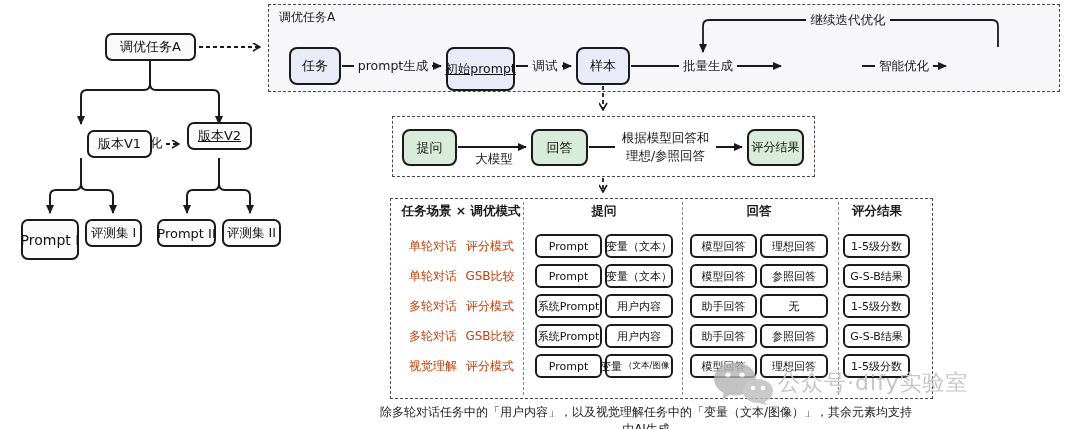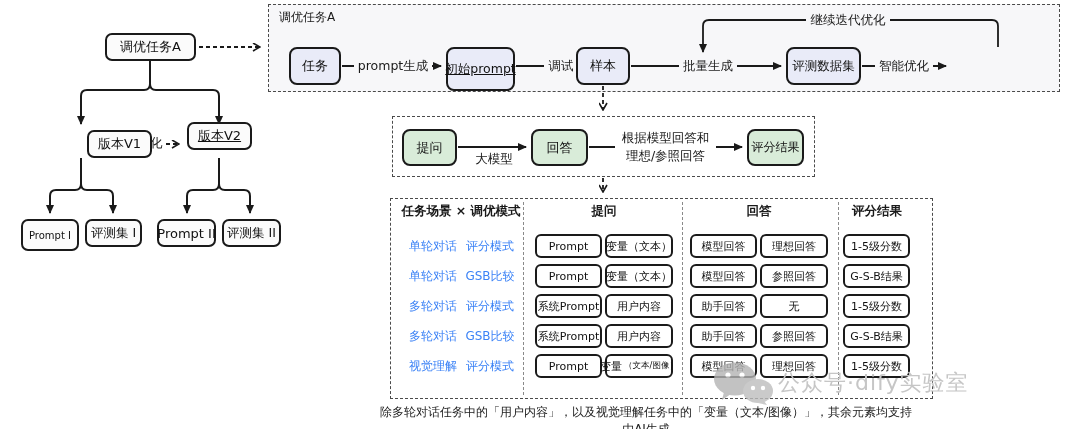--- a/index.html
+++ b/index.html
@@ -19,21 +19,21 @@
   .tbl-node .sub{font-size:8.5px;margin-left:2px;}
   
   .edge-label{position:absolute;display:flex;align-items:center;justify-content:center;
         font-size:12.5px;color:#1a1a1a;white-space:nowrap;z-index:2;}
   .bg-gray{background:#F7F7F9;}
   .bg-white{background:#fff;}
   .two-line{flex-direction:column;line-height:18px;text-align:center;}
   
   .tbl-header{position:absolute;font-size:12.5px;font-weight:bold;color:#1a1a1a;
         display:flex;align-items:center;justify-content:center;white-space:nowrap;z-index:3;}
-  .tbl-text{position:absolute;font-size:12px;color:#3b82f6;display:flex;align-items:center;
+  .tbl-text{position:absolute;font-size:12px;color:#c2410c;display:flex;align-items:center;
         justify-content:center;white-space:nowrap;z-index:3;}
   .vsep{position:absolute;border-left:1.5px dashed #8a8a8a;width:0;z-index:2;}
   
   .note{position:absolute;font-size:12px;color:#222;text-align:center;z-index:3;}
   .watermark{position:absolute;z-index:6;display:flex;align-items:center;}
   .watermark-text{font-size:22px;color:#c6c6c6;letter-spacing:1px;white-space:nowrap;}
   svg.connectors{position:absolute;left:0;top:0;z-index:1;}
 </style>
 </head>
 <body>
@@ -83,32 +83,31 @@
 
       <path d="M458,147 H526" marker-end="url(#ah)"></path>
       <path d="M589,147 H742" marker-end="url(#ah)"></path>
     </g>
   </svg>
 
   <div class="node tree-node" style="left:105px;top:33px;width:91px;height:28px;">调优任务A</div>
   <div class="node tree-node" style="left:49px;top:130px;width:65px;height:28px;margin-left:38px;">版本V1</div>
   <div class="node tree-node" style="left:187px;top:122px;width:65px;height:28px;text-decoration:underline;">版本V2</div>
   <div class="edge-label bg-white" style="left:134px;top:135px;width:32px;height:16px;">优化</div>
-  <div class="node tree-node" style="left:21px;top:219px;width:58px;height:32px;font-size:10px;">Prompt I</div>
+  <div class="node tree-node" style="left:21px;top:219px;width:58px;height:41px;font-size:14px;">Prompt I</div>
   <div class="node tree-node" style="left:85px;top:219px;width:57px;height:28px;font-size:12.5px;">评测集 I</div>
   <div class="node tree-node" style="left:157px;top:219px;width:59px;height:28px;font-size:13px;">Prompt II</div>
   <div class="node tree-node" style="left:222px;top:219px;width:59px;height:28px;font-size:12.5px;">评测集 II</div>
 
   <div class="node pipe-node" style="left:289px;top:47px;width:52px;height:38px;">任务</div>
   <div class="node pipe-node" style="left:446px;top:47px;width:69px;height:44px;font-size:12.5px;text-decoration:underline;">初始prompt</div>
   <div class="node pipe-node" style="left:576px;top:47px;width:54px;height:38px;">样本</div>
-  <div class="node pipe-node" style="left:786px;top:47px;width:75px;height:38px;font-size:12.5px;">评测数据集</div>
 
   <div class="edge-label bg-gray" style="left:354px;top:57px;width:78px;height:18px;">prompt生成</div>
-  <div class="edge-label bg-gray" style="left:528px;top:57px;width:34px;height:18px;margin-left:16px;">调试</div>
+  <div class="edge-label bg-gray" style="left:528px;top:57px;width:34px;height:18px;">调试</div>
   <div class="edge-label bg-gray" style="left:679px;top:57px;width:58px;height:18px;">批量生成</div>
   <div class="edge-label bg-gray" style="left:875px;top:57px;width:58px;height:18px;">智能优化</div>
   <div class="edge-label bg-gray" style="left:806px;top:11px;width:84px;height:18px;">继续迭代优化</div>
 
   <div class="node eval-node" style="left:402px;top:129px;width:55px;height:37px;">提问</div>
   <div class="node eval-node" style="left:531px;top:129px;width:57px;height:37px;">回答</div>
   <div class="node eval-node" style="left:747px;top:129px;width:57px;height:37px;font-size:12px;">评分结果</div>
   <div class="edge-label bg-white" style="left:471px;top:138px;width:46px;height:18px;margin-top:12px;">大模型</div>
   <div class="edge-label bg-white two-line" style="left:615px;top:128px;width:101px;height:38px;">
     <span>根据模型回答和</span>

